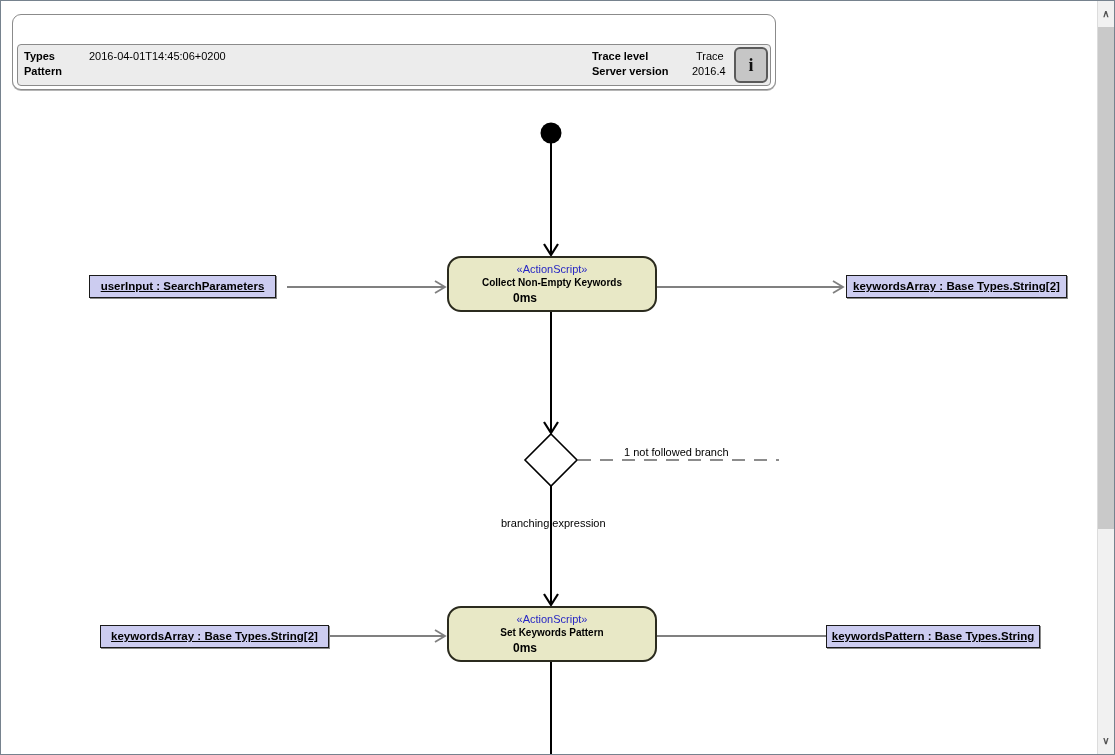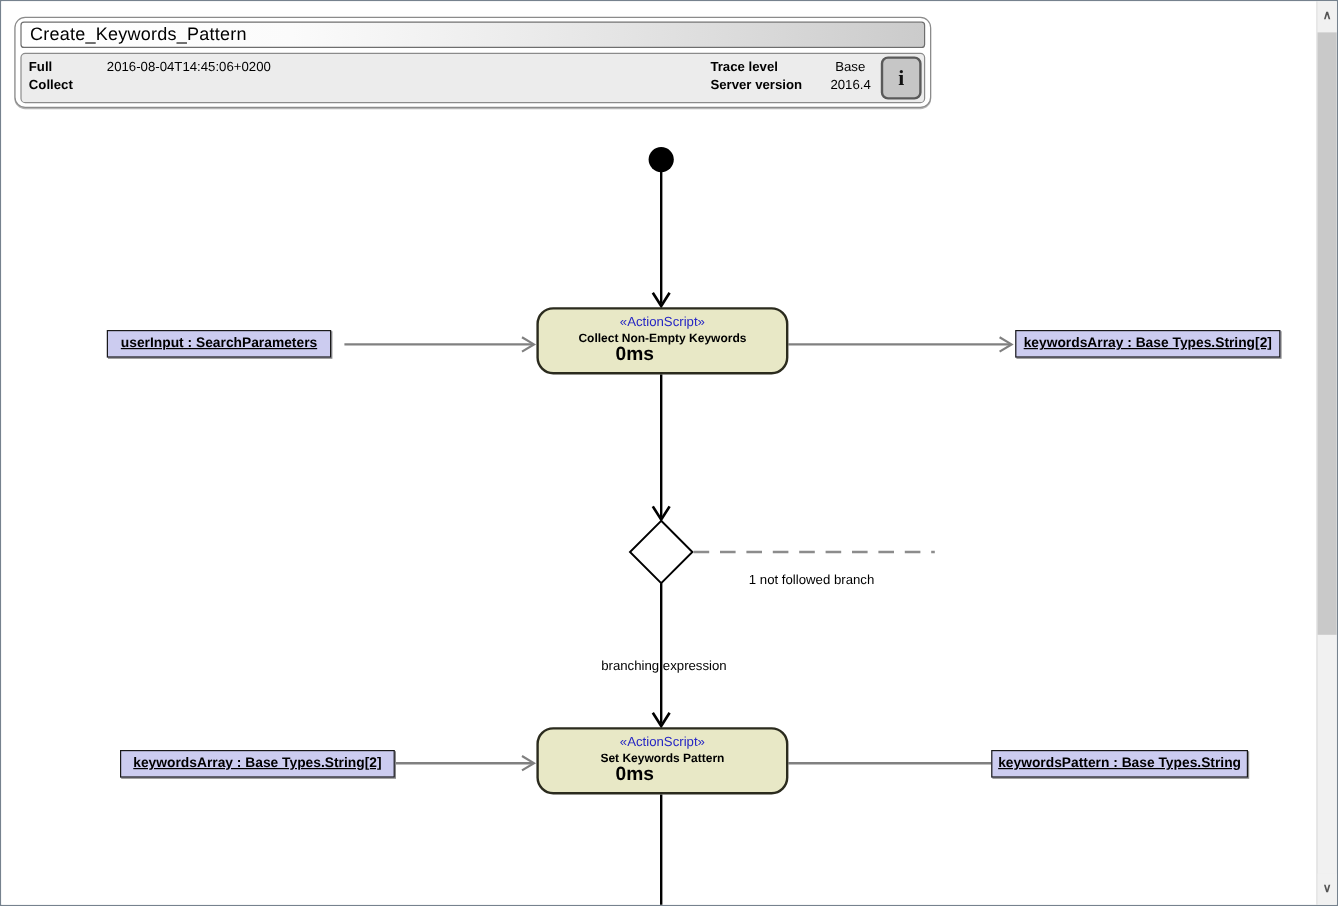--- a/index.html
+++ b/index.html
@@ -22,52 +22,49 @@
   .info-btn{position:absolute;top:2px;bottom:2px;right:2px;width:34px;cursor:pointer;
     background:#c6c6c6;border:2px solid #5a5a5a;border-radius:6px;
     font-family:"Liberation Serif",serif;font-weight:bold;font-size:18px;color:#111;}
 
   
   .flows{position:absolute;left:0;top:0;}
   .action{position:absolute;width:210px;height:56px;box-sizing:border-box;
     background:#e8e8c6;border:2px solid #2b2b1e;border-radius:14px;text-align:center;cursor:pointer;}
   .stereo{margin-top:5px;font-size:11px;color:#2626c4;}
   .aname{margin-top:2px;font-size:10px;font-weight:bold;color:#000;}
-  .dur{position:absolute;left:24px;bottom:5px;font-size:16px;font-weight:bold;color:#000;padding-left:40px;}
+  .dur{position:absolute;left:24px;bottom:5px;font-size:12px;font-weight:bold;color:#000;padding-left:40px;}
   .obj{position:absolute;height:23px;box-sizing:border-box;cursor:pointer;
     background:#ccccf0;border:1px solid #1a1a1a;box-shadow:1px 1px 0 #8a8a8a;
     font-size:11.5px;font-weight:bold;text-decoration:underline;text-align:center;
     line-height:21px;color:#000;white-space:nowrap;overflow:hidden;}
-  .edge-label{position:absolute;font-size:11px;color:#000;white-space:nowrap;margin-top:32px;}
+  .edge-label{position:absolute;font-size:11px;color:#000;white-space:nowrap;}
 
   
   .scrollbar{position:absolute;top:0;right:0;width:17px;bottom:0;background:#f1f1f1;
     border-left:1px solid #dcdcdc;box-sizing:border-box;}
   .sb-btn{position:absolute;left:0;width:100%;height:26px;background:#f1f1f1;
     display:flex;align-items:center;justify-content:center;cursor:pointer;}
   .sb-btn span{font-size:10px;font-weight:bold;color:#555;line-height:10px;}
   .sb-up{top:0}.sb-down{bottom:0}
   .sb-thumb{position:absolute;left:0;top:26px;height:502px;width:100%;background:#c9c9c9;cursor:pointer;}
 </style>
 </head>
 <body>
 
 <div class="window">
   <div class="canvas">
 
     <div class="header-group">
-      <div class="title-bar">
-        <span>Create_Keywords_Pattern</span>
-      </div>
       <div class="info-panel">
-        <span class="info-label" style="left:6px;top:5px">Full</span>
-        <span class="info-value" style="left:71px;top:5px">2016-08-04T14:45:06+0200</span>
-        <span class="info-label" style="left:6px;top:20px">Collect</span>
+        <span class="info-label" style="left:6px;top:5px">Types</span>
+        <span class="info-value" style="left:71px;top:5px">2016-04-01T14:45:06+0200</span>
+        <span class="info-label" style="left:6px;top:20px">Pattern</span>
         <span class="info-label" style="left:574px;top:5px">Trace level</span>
-        <span class="info-value" style="left:678px;top:5px">Base</span>
+        <span class="info-value" style="left:678px;top:5px">Trace</span>
         <span class="info-label" style="left:574px;top:20px">Server version</span>
         <span class="info-value" style="left:674px;top:20px">2016.4</span>
         <button class="info-btn">i</button>
       </div>
     </div>
 
     <svg class="flows" width="1097" height="754">
 
       <circle cx="550" cy="132" r="10.5" fill="#000"></circle>
 

